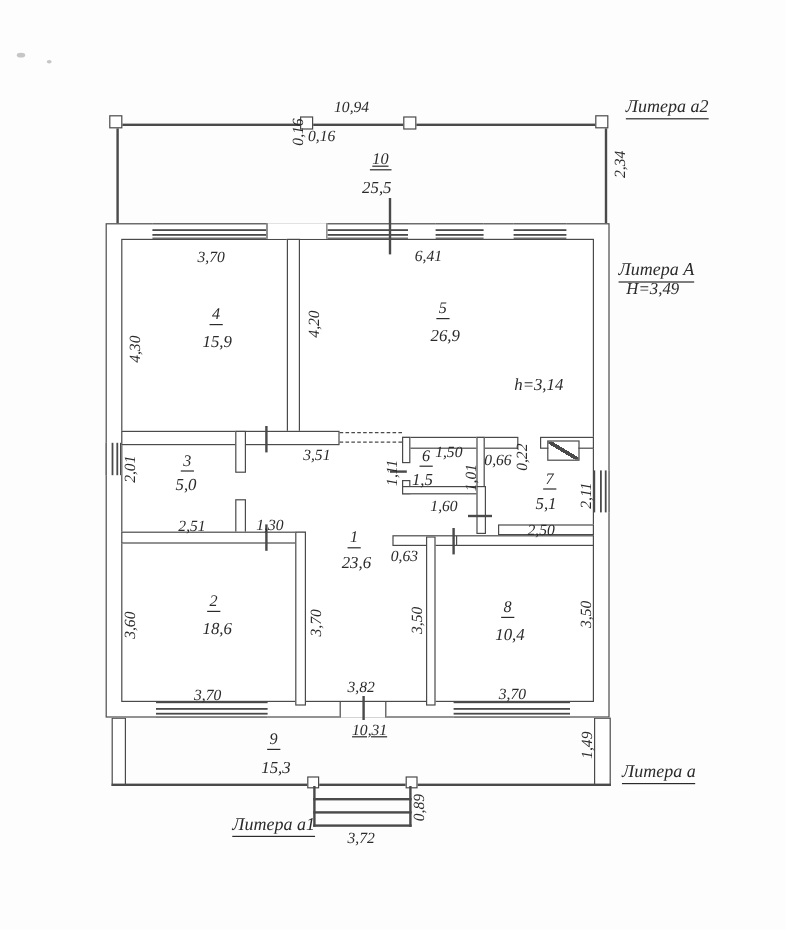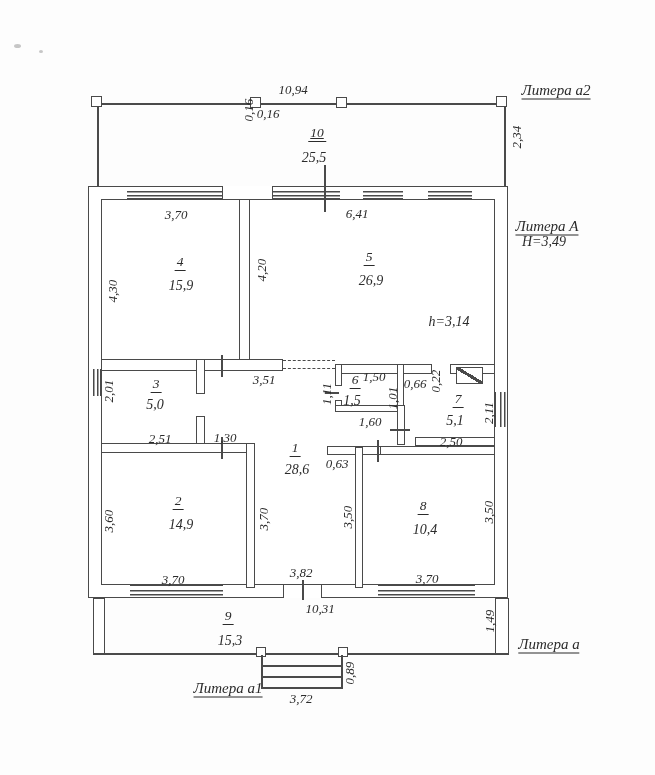--- a/index.html
+++ b/index.html
@@ -145,37 +145,37 @@
   <div class="t" style="left:451px;top:441px;">2,50</div>
   <div class="t rot" style="left:488px;top:413px;">2,11</div>
 
   <div class="t num" style="left:156px;top:385px;">3</div>
   <div class="t area" style="left:155px;top:405px;">5,0</div>
   <div class="t rot" style="left:108px;top:391px;">2,01</div>
   <div class="t" style="left:160px;top:438px;">2,51</div>
   <div class="t" style="left:225px;top:437px;">1,30</div>
 
   <div class="t num" style="left:295px;top:449px;">1</div>
-  <div class="t area" style="left:297px;top:470px;">28,6</div>
+  <div class="t area" style="left:297px;top:470px;">23,6</div>
   <div class="t" style="left:337px;top:463px;">0,63</div>
   <div class="t rot" style="left:347px;top:517px;">3,50</div>
 
   <div class="t num" style="left:178px;top:502px;">2</div>
-  <div class="t area" style="left:181px;top:525px;">14,9</div>
+  <div class="t area" style="left:181px;top:525px;">18,6</div>
   <div class="t rot" style="left:108px;top:521px;">3,60</div>
   <div class="t rot" style="left:263px;top:519px;">3,70</div>
   <div class="t" style="left:173px;top:579px;">3,70</div>
 
   <div class="t num" style="left:423px;top:507px;">8</div>
   <div class="t area" style="left:425px;top:530px;">10,4</div>
   <div class="t rot" style="left:488px;top:512px;">3,50</div>
   <div class="t" style="left:427px;top:578px;">3,70</div>
 
   <div class="t" style="left:301px;top:572px;">3,82</div>
-  <div class="t" style="left:320px;top:608px;">10,31</div>
+  <div class="t" style="left:308px;top:608px;text-decoration:underline;">10,31</div>
 
   <div class="t num" style="left:228px;top:617px;">9</div>
   <div class="t area" style="left:230px;top:641px;">15,3</div>
   <div class="t rot" style="left:489px;top:621px;">1,49</div>
   <div class="t lit" style="left:549px;top:645px;">Литера а</div>
 
   <div class="t lit" style="left:228px;top:689px;">Литера а1</div>
   <div class="t" style="left:301px;top:698px;">3,72</div>
   <div class="t rot" style="left:349px;top:673px;">0,89</div>
 

